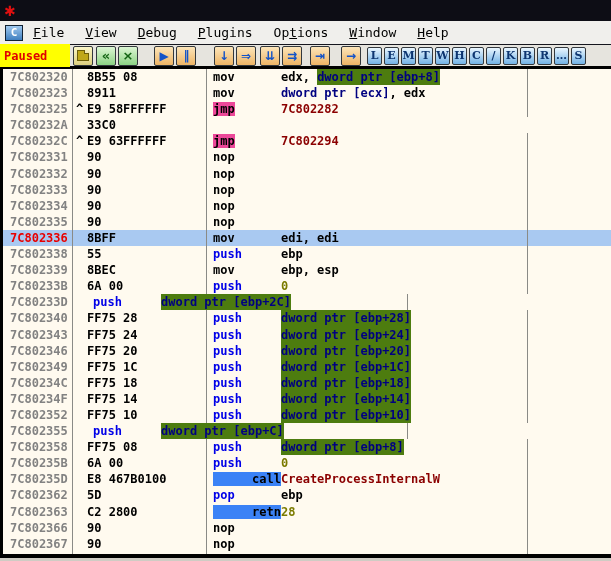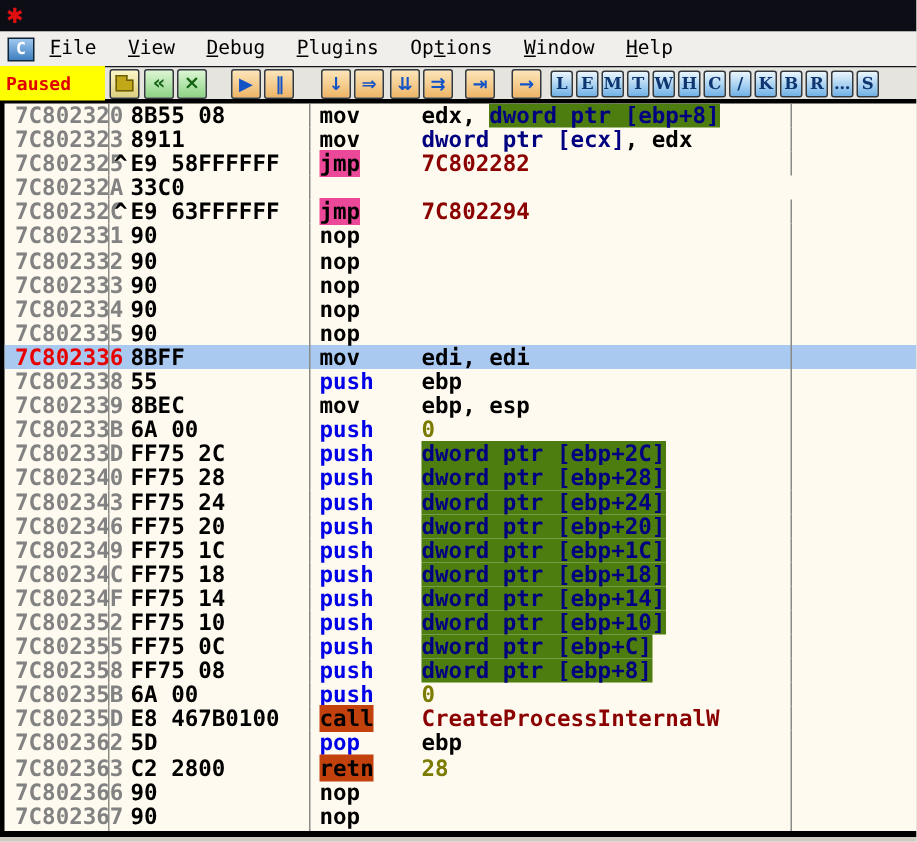--- a/index.html
+++ b/index.html
@@ -25,33 +25,33 @@
   .kind-folder { background:linear-gradient(#fbf6c8,#ddd07f); }
   .kind-green  { background:linear-gradient(#ddf6d4,#8cd384); color:#136313; font-size:13px; }
   .kind-orange { background:linear-gradient(#fce5ba,#eeb566); color:#1353c8; font-size:12px; }
   .kind-letter { width:15px; height:18px; background:linear-gradient(#eaf6fe,#72b2e6); color:#0d3570; font-size:11px; margin-right:2px; font-family:"DejaVu Serif", serif; }
   .folder-icon { position:relative; width:12px; height:8px; background:#c0a818; border:1px solid #6d5e08; display:block; margin-top:3px; }
   .folder-icon::before { content:""; position:absolute; top:-4px; left:-1px; width:6px; height:3px; background:#c0a818; border:1px solid #6d5e08; border-bottom:none; }
   .pause-glyph { letter-spacing:-1px; }
 
   
   .disasm { flex:none; height:486px; background:#fffaef; border-top:1px solid #000; border-left:3px solid #000; overflow:hidden; }
-  .row { display:flex; height:16.1px; line-height:16px; font-size:15px; font-weight:bold; white-space:pre; }
+  .row { display:flex; height:16.1px; line-height:16px; font-size:12px; font-weight:bold; white-space:pre; }
   .row.sel { background:#a9c9f1; }
   .c-addr { width:70px; padding-left:7px; color:#828282; border-right:1px solid #8a8a86; flex:none; }
   .row.sel .c-addr { color:#e80000; }
   .c-arrow { width:14px; padding-left:3px; color:#000; flex:none; }
   .c-hex { width:120px; color:#000; flex:none; border-right:1px solid #8a8a86; }
   .c-code { width:321px; padding-left:6px; flex:none; border-right:1px solid #8a8a86; display:flex; }
   .c-mn { width:68px; flex:none; }
   .c-comment { flex:1; }
   .mn-plain { color:#000; }
   .mn-stack { color:#0000e8; }
   .mn-jmp { color:#000; background:#ec4899; }
-  .mn-call, .mn-ret { color:#000; background:#c2410c; }
+  .mn-call, .mn-ret { color:#000; background:#3b82f6;padding-left:39px; }
   .op-reg { color:#000; }
   .op-mem { color:#000080; }
   .op-memhl { color:#000080; background:#4d7c0f; }
   .op-imm { color:#7b7b00; }
   .op-tgt { color:#8b0000; }
   .op-fn { color:#8b0000; }
   .bottom-black { height:4px; background:#000; flex:none; }
   .bottom-gray { flex:1; background:#cfccc4; }
 </style>
 </head>
@@ -118,29 +118,29 @@
       <div class="row"><span class="c-addr">7C80232C</span><span class="c-arrow">^</span><span class="c-hex">E9 63FFFFFF</span><span class="c-code"><span class="c-mn"><span class="mn-jmp">jmp</span></span><span class="op-tgt">7C802294</span></span><span class="c-comment"></span></div>
       <div class="row"><span class="c-addr">7C802331</span><span class="c-arrow"></span><span class="c-hex">90</span><span class="c-code"><span class="c-mn"><span class="mn-plain">nop</span></span></span><span class="c-comment"></span></div>
       <div class="row"><span class="c-addr">7C802332</span><span class="c-arrow"></span><span class="c-hex">90</span><span class="c-code"><span class="c-mn"><span class="mn-plain">nop</span></span></span><span class="c-comment"></span></div>
       <div class="row"><span class="c-addr">7C802333</span><span class="c-arrow"></span><span class="c-hex">90</span><span class="c-code"><span class="c-mn"><span class="mn-plain">nop</span></span></span><span class="c-comment"></span></div>
       <div class="row"><span class="c-addr">7C802334</span><span class="c-arrow"></span><span class="c-hex">90</span><span class="c-code"><span class="c-mn"><span class="mn-plain">nop</span></span></span><span class="c-comment"></span></div>
       <div class="row"><span class="c-addr">7C802335</span><span class="c-arrow"></span><span class="c-hex">90</span><span class="c-code"><span class="c-mn"><span class="mn-plain">nop</span></span></span><span class="c-comment"></span></div>
       <div class="row sel"><span class="c-addr">7C802336</span><span class="c-arrow"></span><span class="c-hex">8BFF</span><span class="c-code"><span class="c-mn"><span class="mn-plain">mov</span></span><span class="op-reg">edi, edi</span></span><span class="c-comment"></span></div>
       <div class="row"><span class="c-addr">7C802338</span><span class="c-arrow"></span><span class="c-hex">55</span><span class="c-code"><span class="c-mn"><span class="mn-stack">push</span></span><span class="op-reg">ebp</span></span><span class="c-comment"></span></div>
       <div class="row"><span class="c-addr">7C802339</span><span class="c-arrow"></span><span class="c-hex">8BEC</span><span class="c-code"><span class="c-mn"><span class="mn-plain">mov</span></span><span class="op-reg">ebp, esp</span></span><span class="c-comment"></span></div>
       <div class="row"><span class="c-addr">7C80233B</span><span class="c-arrow"></span><span class="c-hex">6A 00</span><span class="c-code"><span class="c-mn"><span class="mn-stack">push</span></span><span class="op-imm">0</span></span><span class="c-comment"></span></div>
-      <div class="row"><span class="c-addr">7C80233D</span><span class="c-arrow"></span><span class="c-hex">FF75 2C</span><span class="c-code"><span class="c-mn"><span class="mn-stack">push</span></span><span class="op-memhl">dword ptr [ebp+2C]</span></span><span class="c-comment"></span></div>
+      <div class="row"><span class="c-addr">7C80233D</span><span class="c-arrow"></span><span class="c-code"><span class="c-mn"><span class="mn-stack">push</span></span><span class="op-memhl">dword ptr [ebp+2C]</span></span><span class="c-comment"></span></div>
       <div class="row"><span class="c-addr">7C802340</span><span class="c-arrow"></span><span class="c-hex">FF75 28</span><span class="c-code"><span class="c-mn"><span class="mn-stack">push</span></span><span class="op-memhl">dword ptr [ebp+28]</span></span><span class="c-comment"></span></div>
       <div class="row"><span class="c-addr">7C802343</span><span class="c-arrow"></span><span class="c-hex">FF75 24</span><span class="c-code"><span class="c-mn"><span class="mn-stack">push</span></span><span class="op-memhl">dword ptr [ebp+24]</span></span><span class="c-comment"></span></div>
       <div class="row"><span class="c-addr">7C802346</span><span class="c-arrow"></span><span class="c-hex">FF75 20</span><span class="c-code"><span class="c-mn"><span class="mn-stack">push</span></span><span class="op-memhl">dword ptr [ebp+20]</span></span><span class="c-comment"></span></div>
       <div class="row"><span class="c-addr">7C802349</span><span class="c-arrow"></span><span class="c-hex">FF75 1C</span><span class="c-code"><span class="c-mn"><span class="mn-stack">push</span></span><span class="op-memhl">dword ptr [ebp+1C]</span></span><span class="c-comment"></span></div>
       <div class="row"><span class="c-addr">7C80234C</span><span class="c-arrow"></span><span class="c-hex">FF75 18</span><span class="c-code"><span class="c-mn"><span class="mn-stack">push</span></span><span class="op-memhl">dword ptr [ebp+18]</span></span><span class="c-comment"></span></div>
       <div class="row"><span class="c-addr">7C80234F</span><span class="c-arrow"></span><span class="c-hex">FF75 14</span><span class="c-code"><span class="c-mn"><span class="mn-stack">push</span></span><span class="op-memhl">dword ptr [ebp+14]</span></span><span class="c-comment"></span></div>
       <div class="row"><span class="c-addr">7C802352</span><span class="c-arrow"></span><span class="c-hex">FF75 10</span><span class="c-code"><span class="c-mn"><span class="mn-stack">push</span></span><span class="op-memhl">dword ptr [ebp+10]</span></span><span class="c-comment"></span></div>
-      <div class="row"><span class="c-addr">7C802355</span><span class="c-arrow"></span><span class="c-hex">FF75 0C</span><span class="c-code"><span class="c-mn"><span class="mn-stack">push</span></span><span class="op-memhl">dword ptr [ebp+C]</span></span><span class="c-comment"></span></div>
+      <div class="row"><span class="c-addr">7C802355</span><span class="c-arrow"></span><span class="c-code"><span class="c-mn"><span class="mn-stack">push</span></span><span class="op-memhl">dword ptr [ebp+C]</span></span><span class="c-comment"></span></div>
       <div class="row"><span class="c-addr">7C802358</span><span class="c-arrow"></span><span class="c-hex">FF75 08</span><span class="c-code"><span class="c-mn"><span class="mn-stack">push</span></span><span class="op-memhl">dword ptr [ebp+8]</span></span><span class="c-comment"></span></div>
       <div class="row"><span class="c-addr">7C80235B</span><span class="c-arrow"></span><span class="c-hex">6A 00</span><span class="c-code"><span class="c-mn"><span class="mn-stack">push</span></span><span class="op-imm">0</span></span><span class="c-comment"></span></div>
       <div class="row"><span class="c-addr">7C80235D</span><span class="c-arrow"></span><span class="c-hex">E8 467B0100</span><span class="c-code"><span class="c-mn"><span class="mn-call">call</span></span><span class="op-fn">CreateProcessInternalW</span></span><span class="c-comment"></span></div>
       <div class="row"><span class="c-addr">7C802362</span><span class="c-arrow"></span><span class="c-hex">5D</span><span class="c-code"><span class="c-mn"><span class="mn-stack">pop</span></span><span class="op-reg">ebp</span></span><span class="c-comment"></span></div>
       <div class="row"><span class="c-addr">7C802363</span><span class="c-arrow"></span><span class="c-hex">C2 2800</span><span class="c-code"><span class="c-mn"><span class="mn-ret">retn</span></span><span class="op-imm">28</span></span><span class="c-comment"></span></div>
       <div class="row"><span class="c-addr">7C802366</span><span class="c-arrow"></span><span class="c-hex">90</span><span class="c-code"><span class="c-mn"><span class="mn-plain">nop</span></span></span><span class="c-comment"></span></div>
       <div class="row"><span class="c-addr">7C802367</span><span class="c-arrow"></span><span class="c-hex">90</span><span class="c-code"><span class="c-mn"><span class="mn-plain">nop</span></span></span><span class="c-comment"></span></div>
       <div class="row"><span class="c-addr">7C802368</span><span class="c-arrow"></span><span class="c-hex">90</span><span class="c-code"><span class="c-mn"><span class="mn-plain">nop</span></span></span><span class="c-comment"></span></div>
     </div>
 

